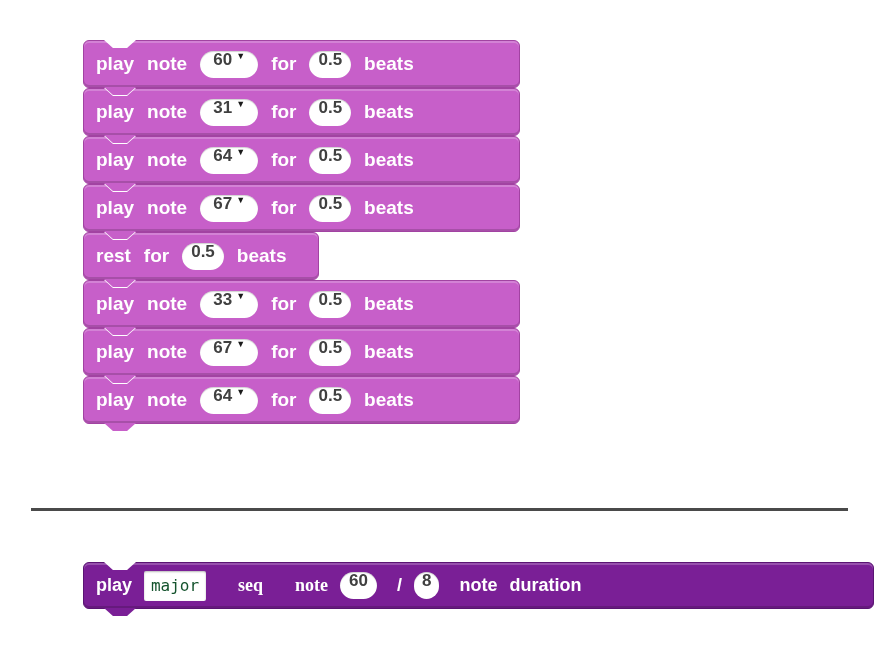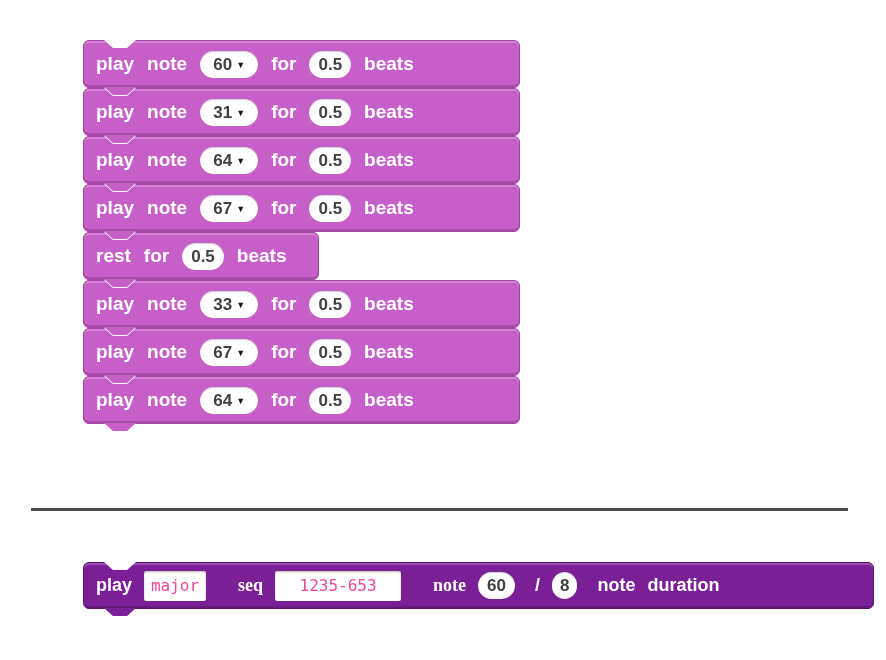--- a/index.html
+++ b/index.html
@@ -28,21 +28,21 @@
   .block::after{
     content:"";position:absolute;bottom:-8px;left:20px;width:32px;height:8px;
     background:var(--note-fill,#c75fc9);
     clip-path:polygon(0 0,100% 0,72% 100%,28% 100%);z-index:2;
     filter:drop-shadow(0 1px 1px rgba(70,10,70,.45));
   }
   .note-block{width:437px;}
   .rest-block{width:236px;}
   .pill{
     background:#fff;height:27px;border-radius:14px;
-    display:inline-flex;align-items:center;justify-content:center;
+    display:inline-flex;justify-content:center;
     padding:0 9px;gap:4px;
     box-shadow: inset 0 1px 1px rgba(0,0,0,.18);
   }
   .pill-dropdown{min-width:40px;}
   .pill-small{padding:0 8px;}
   .pill-text{font-size:17px;font-weight:bold;color:#404040;line-height:1;}
   .caret{font-size:9px;color:#1a1a1a;line-height:1;transform:translateY(1px);}
   .lbl{white-space:nowrap;}
   .divider{position:absolute;left:31px;top:508px;width:817px;height:3px;background:var(--divider,#4a4a4a);}
   .seq-block{
@@ -51,21 +51,21 @@
     font-size:18px;gap:12px;padding:0 14px 0 12px;
   }
   .seq-block::after{background:var(--seq-fill,#7a1f96);}
   .text-input{
     background:#fff;height:30px;border-radius:2px;padding:0 5px;
     display:inline-flex;align-items:center;justify-content:center;
     box-shadow: inset 0 1px 2px rgba(0,0,0,.28);
   }
   .input-text{
     font-family:"DejaVu Sans Mono",monospace;font-size:16px;font-weight:normal;
-    color:#ec4899;line-height:1;
+    color:#14532d;line-height:1;
   }
   .scale-input{min-width:52px;}
   .seq-input{min-width:116px;}
   .ml-lg{margin-left:20px;font-family:Liberation Serif, serif;}
   .ml-sm{margin-left:8px;}
 </style>
 </head>
 <body>
 
 <div class="canvas">
@@ -179,23 +179,20 @@
 </div>
 
   <div class="divider"></div>
 
   <div class="block seq-block">
     <span class="lbl">play</span>
     <span class="text-input scale-input">
       <span class="input-text">major</span>
     </span>
     <span class="lbl ml-lg">seq</span>
-    <span class="text-input seq-input">
-      <span class="input-text">1235-653</span>
-    </span>
     <span class="lbl ml-lg">note</span>
     <span class="pill">
       <span class="pill-text">60</span>
     </span>
     <span class="lbl ml-sm">/</span>
     <span class="pill pill-small">
       <span class="pill-text">8</span>
     </span>
     <span class="lbl ml-sm">note</span>
     <span class="lbl">duration</span>

